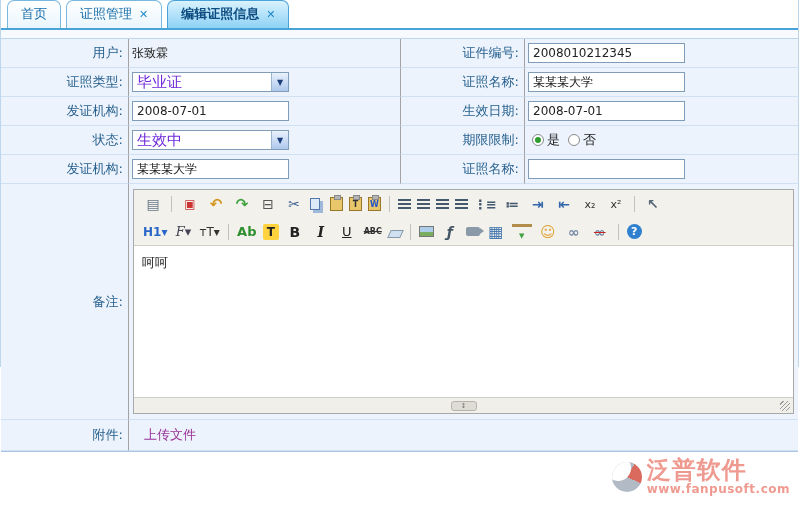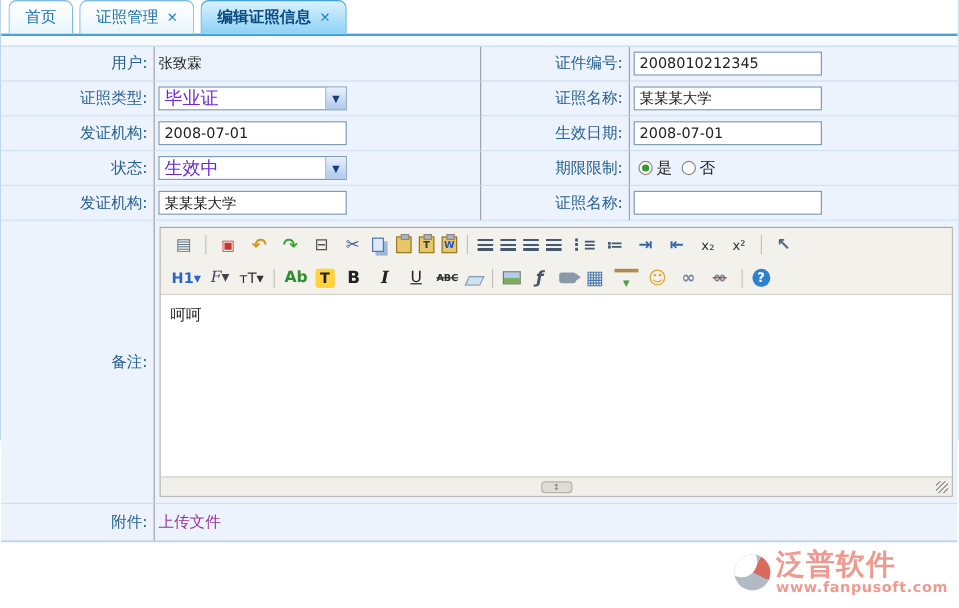--- a/index.html
+++ b/index.html
@@ -23,21 +23,21 @@
   .fld { padding-left:3px; font-size:12px; color:#222; }
   .span3 { grid-column:2 / 5; }
   .ipt { width:157px; height:20px; border:1px solid #7f9db9; background:#fff; font-size:12px; padding:1px 4px; color:#222; font-family:inherit; }
   .sel { width:157px; height:20px; border:1px solid #7f9db9; background:#fff; display:flex; align-items:center; cursor:pointer; }
   .sel .txt { flex:1; padding-left:4px; font-size:15px; color:#6d28d9; }
   .sel .arrow { width:17px; height:18px; border-left:1px solid #9ab4d4; background:linear-gradient(#e9f1fc,#aec8ec);
                 display:flex; align-items:center; justify-content:center; font-size:8px; color:#1b3e7a; }
   .radio { width:12px; height:12px; border:1px solid #8a8a8a; border-radius:50%; background:#fff; display:inline-block; position:relative; margin:0 3px 0 4px; vertical-align:-2px; }
   .radio.checked::after { content:""; position:absolute; inset:2px; border-radius:50%; background:#2f9e2f; }
   .radlbl { font-size:13px; color:#222; margin-right:4px; }
-  .link { color:#993399; font-size:13px; cursor:pointer; }
+  .link { color:#993399; font-size:13px; cursor:pointer;margin-left:12px; }
 
   
   .editor { margin:5px 4px; width:661px; height:225px; border:1px solid #a9a9a9; background:#fff; display:flex; flex-direction:column; }
   .tbrow { background:#f2f1ec; padding:1px 6px; display:flex; align-items:center; height:28px; }
   .tbrow.second { border-bottom:1px solid #cfcfc8; }
   .tb { display:inline-flex; align-items:center; justify-content:center; min-width:20px; height:20px; margin:0 3px; font-size:13px; color:#444; cursor:pointer; }
   .tbsep { width:1px; height:16px; background:#c2c2bd; margin:0 5px; }
   .edbody { flex:1; background:#fff; padding:8px; font-size:13px; color:#222; cursor:text; }
   .edfoot { height:16px; background:#f0efea; border-top:1px solid #cfcfc8; position:relative; }
   .grab { position:absolute; left:50%; top:3px; transform:translateX(-50%); width:26px; height:10px; background:#dedcd4;
@@ -90,21 +90,21 @@
 
   
   .footer { height:54px; position:relative; background:#fff; }
   .submit { position:absolute; left:50%; transform:translateX(-50%); top:15px; width:100px; height:26px;
             border:1px solid #5f86b8; border-radius:4px; background:linear-gradient(#ffffff,#e6e6e6 48%,#d8d8d8 52%,#ececec);
             box-shadow:inset 0 0 0 1px #fff; font-size:14px; color:#222; font-family:inherit; cursor:pointer; letter-spacing:2px; }
   .logo { position:absolute; right:8px; top:6px; display:flex; align-items:center; gap:5px; color:#ee9084; opacity:.9; }
   .logo .mark { width:30px; height:30px; border-radius:50%; position:relative; overflow:hidden;
                 background:conic-gradient(from 200deg, #aab3c0 0 190deg, #d65a4c 190deg 275deg, #aab3c0 275deg); }
   .logo .mark::after { content:""; position:absolute; left:-7px; top:-7px; width:26px; height:26px; border-radius:50%; background:#fff; }
-  .logo .nm { font-size:24px; font-weight:bold; letter-spacing:1px; line-height:1; }
+  .logo .nm { font-size:24px; font-weight:bold; letter-spacing:1px; line-height:1;font-family:Liberation Serif, serif; }
   .logo .url { font-size:12px; font-weight:bold; letter-spacing:.5px; }
 </style>
 </head>
 <body>
 
 <div class="wrap" data-name="page">
 
   <div class="tabs" data-name="tab-bar">
     <div class="tab" data-name="tab-home">
       <span data-name="tab-home-label">首页</span>

